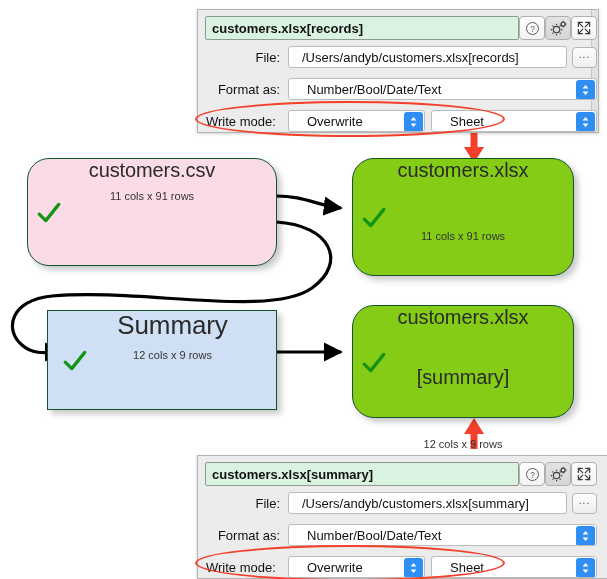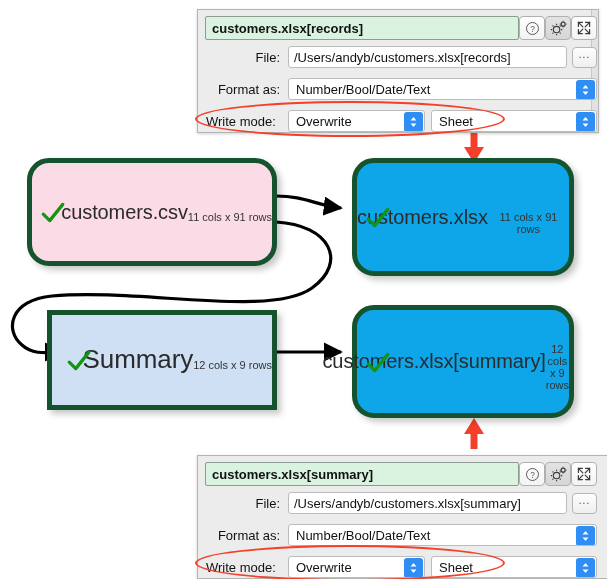--- a/index.html
+++ b/index.html
@@ -25,26 +25,26 @@
   #edges {
     position: absolute;
     left: 0; top: 0;
     width: 607px; height: 579px;
     pointer-events: none;
   }
 
   .node {
     position: absolute;
     box-sizing: border-box;
-    border: 5px solid #14532d;
+    border: 1px solid #14532d;
     box-shadow: 4px 4px 6px rgba(0,0,0,0.22);
     display: flex;
-    flex-direction: row;
-    align-items: center;
-    justify-content: flex-end;
+    flex-direction: column;
+    align-items: center;
+    justify-content: flex-start;
   }
   .node .title {
     font-size: 20px;
     color: #2b2b2b;
     line-height: 1.12;
     text-align: center;
     letter-spacing: -0.1px;
   }
   .node .sub {
     font-size: 11px;
@@ -58,21 +58,21 @@
     position: absolute;
     left: 8px;
     top: 50%;
     transform: translateY(-46%);
     width: 26px;
     height: 26px;
   }
 
   
   .node.pink   { background: #fbdbe6; }
-  .node.green  { background: #0ea5e9; }
+  .node.green  { background: #84cc16; gap: 38px; }
   .node.blue   { background: #cfe0f4; }
 
   .rounded { border-radius: 22px; }
   .square  { border-radius: 0; padding-left: 21px; }
 
   
   .panel {
     position: absolute;
     box-sizing: border-box;
     background: #ececec;
@@ -147,21 +147,21 @@
 
   .txtfield {
     flex: 1 1 auto;
     box-sizing: border-box;
     height: 22px;
     background: #ffffff;
     border: 1px solid #bcbcbc;
     border-radius: 3px;
     display: flex;
     align-items: center;
-    padding: 0 5px;
+    padding: 0 13px;
     font-size: 13px;
     color: #111;
     white-space: nowrap;
     overflow: hidden;
   }
   .dots-btn {
     flex: 0 0 auto;
     margin-left: 5px;
     width: 25px;
     height: 21px;
@@ -182,21 +182,21 @@
   .combo {
     flex: 1 1 auto;
     position: relative;
     box-sizing: border-box;
     height: 22px;
     background: #ffffff;
     border: 1px solid #bcbcbc;
     border-radius: 3px;
     display: flex;
     align-items: center;
-    padding: 0 24px 0 7px;
+    padding: 0 24px 0 18px;
     font-size: 13px;
     color: #111;
     white-space: nowrap;
     overflow: hidden;
   }
   .combo.fixed-w { flex: 0 0 137px; }
   .stepper {
     position: absolute;
     right: 1px; top: 1px;
     width: 19px; height: 20px;

